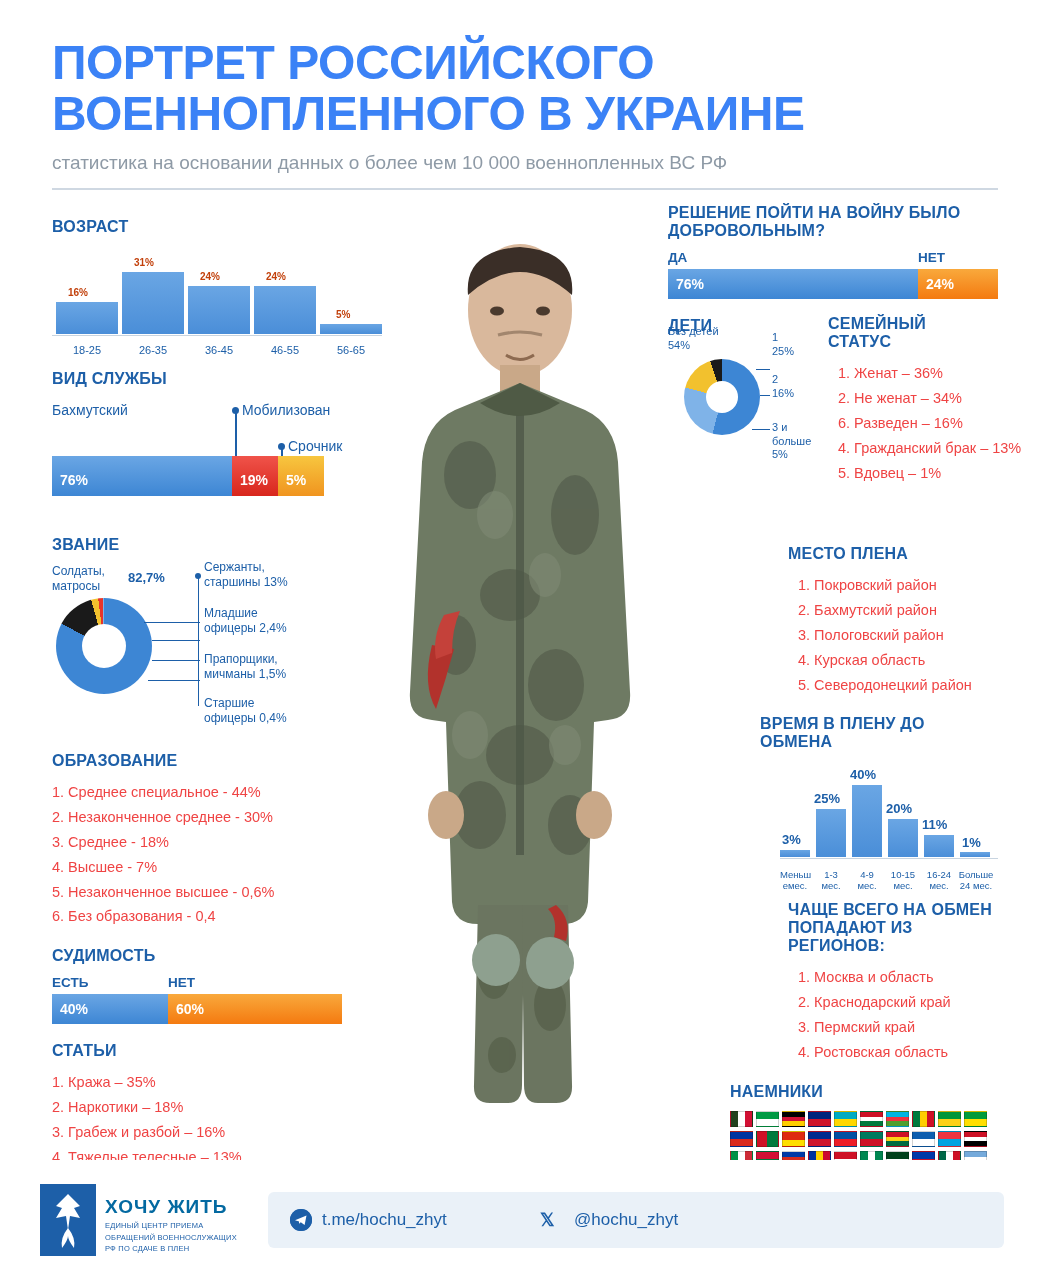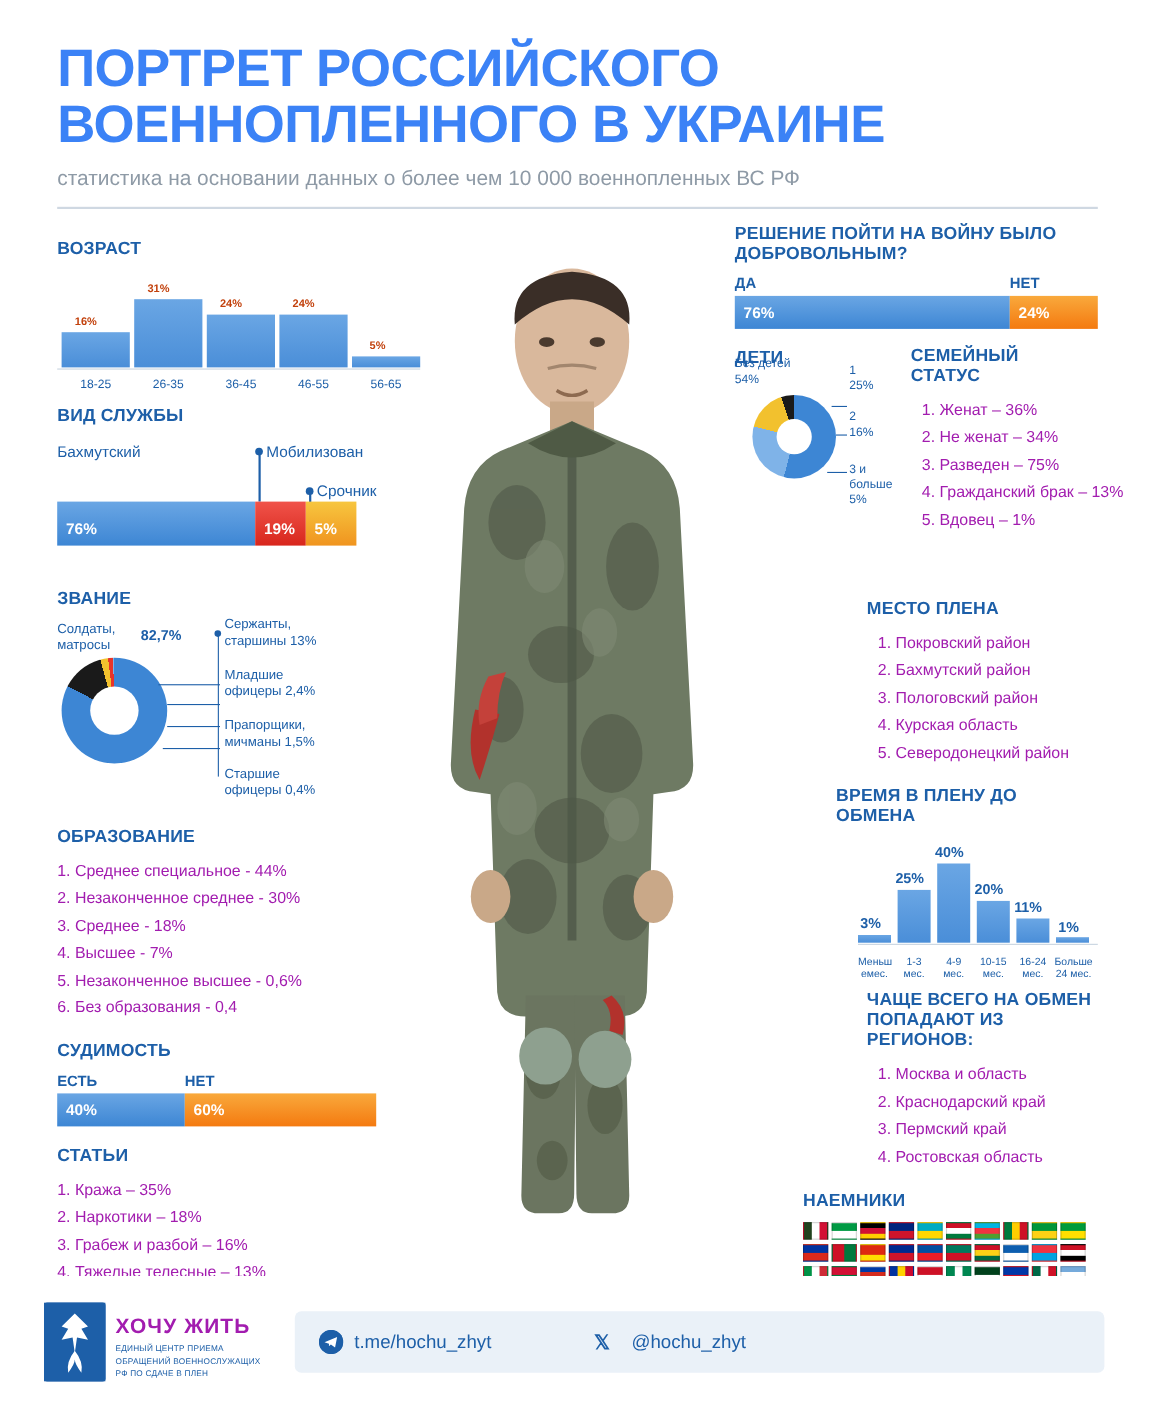--- a/index.html
+++ b/index.html
@@ -29,21 +29,21 @@
   .cols{display:flex;padding:10px 52px 0 52px;}
   .col-left{width:330px;}
   .col-mid{width:290px;}
   .col-right{width:330px;}
 
   h2.sec{
     font-size:16px;font-weight:bold;color:#1d5fa8;
     text-transform:uppercase;margin:18px 0 10px 0;letter-spacing:0.2px;
   }
   h2.sec.tight{margin-top:14px;}
-  .list{font-size:14.5px;color:#a21caf;line-height:1.72;}
+  .list{font-size:14.5px;color:#ef4444;line-height:1.72;}
   .list div{white-space:nowrap;}
 
   
   .agechart{position:relative;height:110px;width:330px;}
   .agebar{position:absolute;bottom:22px;background:linear-gradient(180deg,#6aa6e4,#4a8ed8);}
   .agelbl{position:absolute;font-size:10px;font-weight:bold;color:#c2410c;}
   .agecat{position:absolute;bottom:0;font-size:11px;color:#1d5fa8;text-align:center;}
   .axisline{position:absolute;bottom:20px;left:0;width:330px;height:1px;background:#c8d4e0;}
 
   
@@ -86,21 +86,21 @@
   .flag{width:21px;height:14px;margin:0 3px 4px 0;border:0.5px solid rgba(0,0,0,.18);
         display:block;}
 
   
   .photo{position:absolute;left:360px;top:215px;width:320px;height:930px;}
 
   
   .footer{position:absolute;left:0;bottom:0;width:1050px;height:120px;background:#fff;}
   .logobox{position:absolute;left:40px;bottom:24px;width:56px;height:72px;background:#1d5fa8;
            border-radius:3px;}
-  .logotext{position:absolute;left:105px;bottom:62px;font-size:19px;font-weight:bold;color:#a21caf;letter-spacing:1px;}
+  .logotext{position:absolute;left:105px;bottom:62px;font-size:19px;font-weight:bold;color:#0369a1;letter-spacing:1px;}
   .logosub{position:absolute;left:105px;bottom:26px;font-size:7.5px;color:#1d5fa8;line-height:1.5;letter-spacing:.2px;}
   .socialbar{position:absolute;left:268px;bottom:32px;width:736px;height:56px;background:#eaf1f8;border-radius:6px;}
   .sitem{position:absolute;font-size:17px;color:#1d5fa8;font-weight:normal;}
   .tgicon{position:absolute;width:22px;height:22px;border-radius:50%;background:#1d5fa8;}
   .xicon{position:absolute;font-size:18px;font-weight:bold;color:#1d5fa8;}
 </style>
 </head>
 <body>
 
 <div class="page">
@@ -348,21 +348,21 @@
         <div class="leader" style="left:92px;top:78px;width:10px;height:1.2px;"></div>
         <div class="leader" style="left:84px;top:112px;width:18px;height:1.2px;"></div>
 
         <h2 class="sec" style="position:absolute;left:160px;top:-2px;margin:0;">
           <span>СЕМЕЙНЫЙ</span><br>
           <span>СТАТУС</span>
         </h2>
         <div class="list" style="position:absolute;left:170px;top:44px;">
           <div>1. Женат – 36%</div>
           <div>2. Не женат – 34%</div>
-          <div>3. Разведен – 75%</div>
+          <div>6. Разведен – 16%</div>
           <div>4. Гражданский брак – 13%</div>
           <div>5. Вдовец – 1%</div>
         </div>
       </div>
 
       <h2 class="sec" style="margin-left:120px;">МЕСТО ПЛЕНА</h2>
       <div class="list" style="margin-left:130px;">
         <div>1. Покровский район</div>
         <div>2. Бахмутский район</div>
         <div>3. Пологовский район</div>

